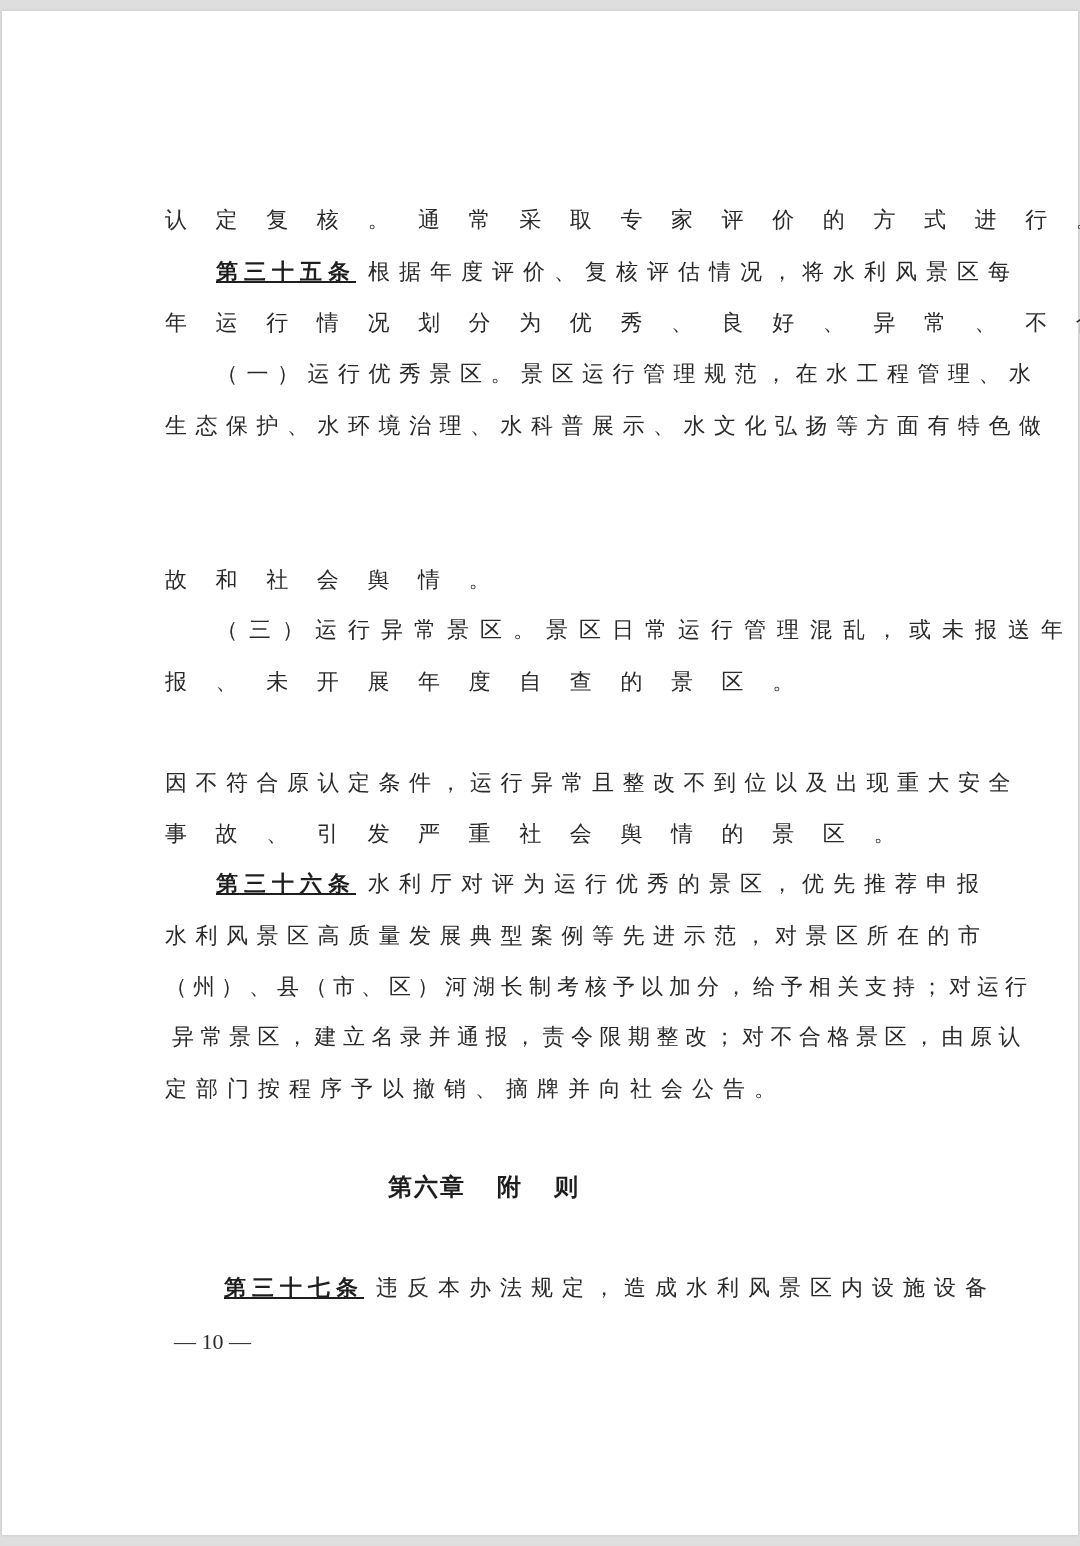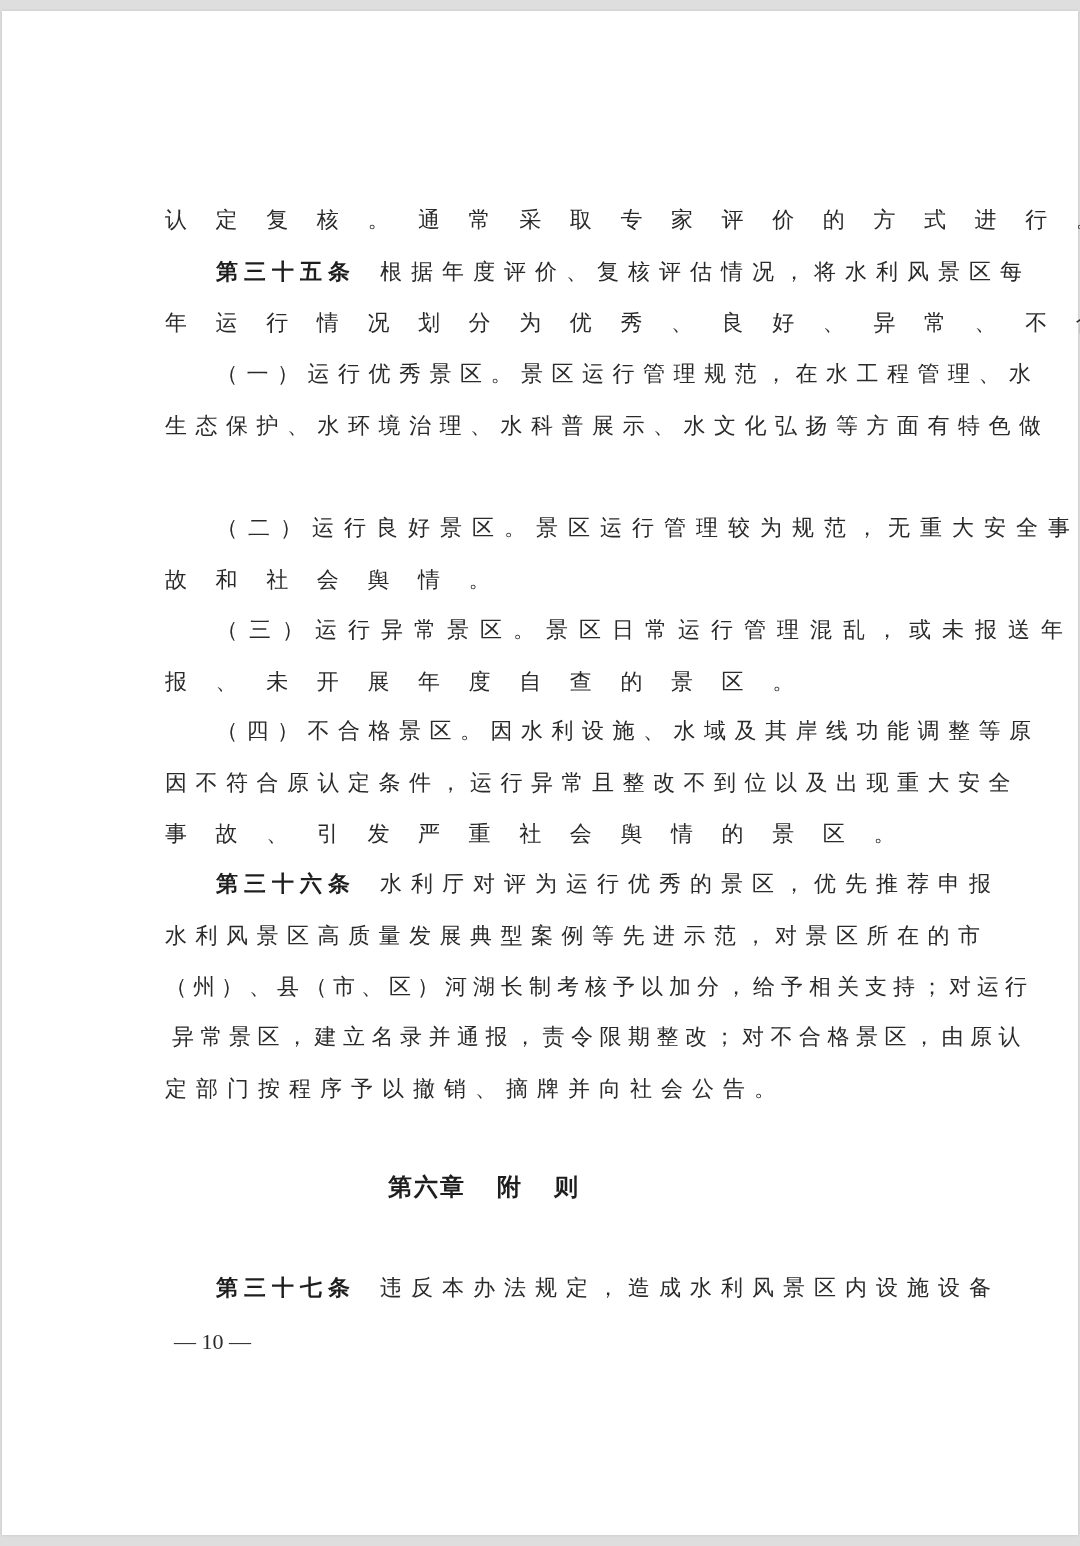--- a/index.html
+++ b/index.html
@@ -23,21 +23,21 @@
     width: 780px;
     font-size: 22px;
     line-height: 30px;
     height: 30px;
     color: #2a2a2a;
     letter-spacing: 28.6px;
     white-space: nowrap;
   }
   .indent { left: 214px; }
   .bold { font-weight: bold; font-family: "DejaVu Sans", "Liberation Sans", sans-serif; color: #1e1e1e; }
-  .art-label { letter-spacing: 6px; margin-right: 24px; }
+  .art-label { letter-spacing: 6px; margin-right: 12px; text-decoration: underline; }
   .chapter {
     position: absolute;
     left: 0; width: 964px;
     text-align: center;
     font-size: 24px;
     line-height: 30px;
     font-weight: bold;
     font-family: "DejaVu Sans", "Liberation Sans", sans-serif;
     color: #1e1e1e;
     letter-spacing: 2px;
@@ -61,27 +61,25 @@
   <div class="line" style="top:194px;">认定复核。通常采取专家评价的方式进行。</div>
 
   <div class="line indent" style="top:246px;">
     <span class="bold art-label">第三十五条</span><span style="letter-spacing:9px;">根据年度评价、复核评估情况，将水利风景区每</span>
   </div>
   <div class="line" style="top:297px;">年运行情况划分为优秀、良好、异常、不合格四个等级。</div>
 
   <div class="line indent" style="top:348px; letter-spacing:8.5px;">（一）运行优秀景区。景区运行管理规范，在水工程管理、水</div>
   <div class="line" style="top:400px; letter-spacing:8.5px;">生态保护、水环境治理、水科普展示、水文化弘扬等方面有特色做</div>
 
-  <div class="line indent" style="top:502px; letter-spacing:10px;">（二）运行良好景区。景区运行管理较为规范，无重大安全事</div>
   <div class="line" style="top:554px;">故和社会舆情。</div>
 
   <div class="line indent" style="top:604px; letter-spacing:11px;">（三）运行异常景区。景区日常运行管理混乱，或未报送年</div>
   <div class="line" style="top:656px;">报、未开展年度自查的景区。</div>
 
-  <div class="line indent" style="top:705px; letter-spacing:8.5px;">（四）不合格景区。因水利设施、水域及其岸线功能调整等原</div>
   <div class="line" style="top:757px; letter-spacing:8.5px;">因不符合原认定条件，运行异常且整改不到位以及出现重大安全</div>
   <div class="line" style="top:808px;">事故、引发严重社会舆情的景区。</div>
 
   <div class="line indent" style="top:858px;">
     <span class="bold art-label">第三十六条</span><span style="letter-spacing:9px;">水利厅对评为运行优秀的景区，优先推荐申报</span>
   </div>
   <div class="line" style="top:910px; letter-spacing:8.5px;">水利风景区高质量发展典型案例等先进示范，对景区所在的市</div>
   <div class="line" style="top:961px; letter-spacing:6px;text-align:center;">（州）、县（市、区）河湖长制考核予以加分，给予相关支持；对运行</div>
   <div class="line" style="top:1011px; letter-spacing:6.5px;margin-left:7px;">异常景区，建立名录并通报，责令限期整改；对不合格景区，由原认</div>
   <div class="line" style="top:1063px; letter-spacing:9px;">定部门按程序予以撤销、摘牌并向社会公告。</div>

